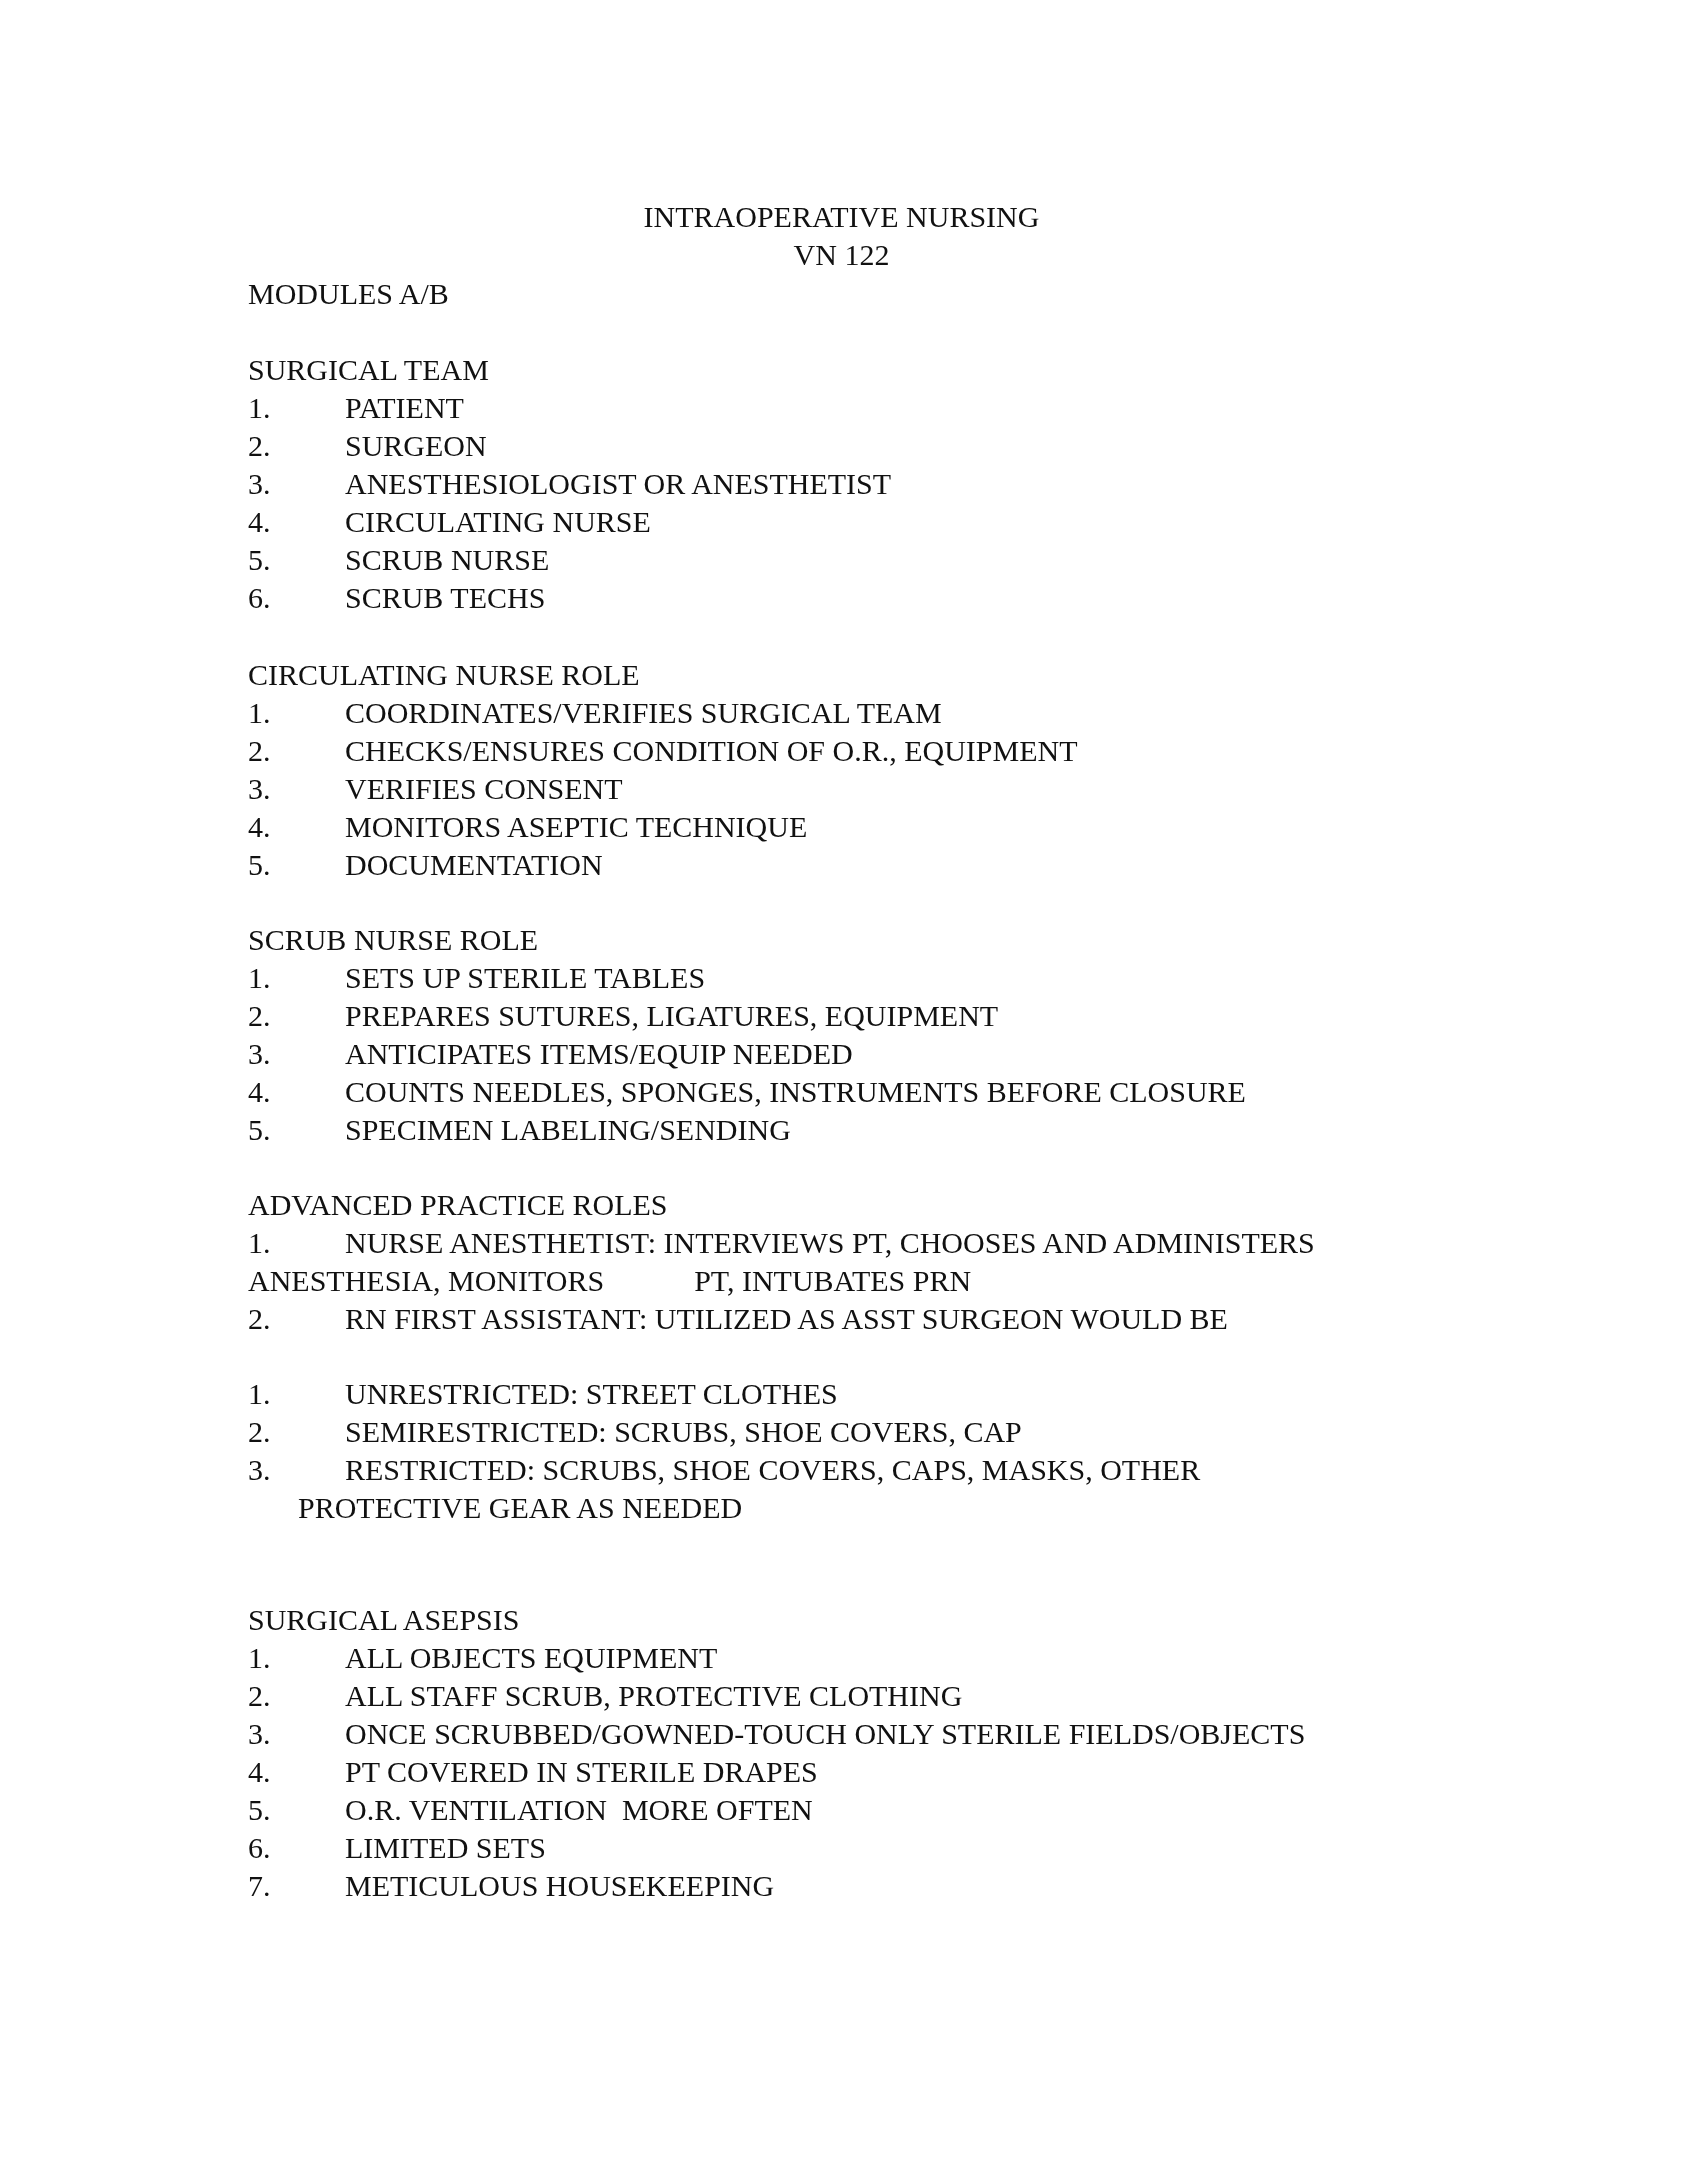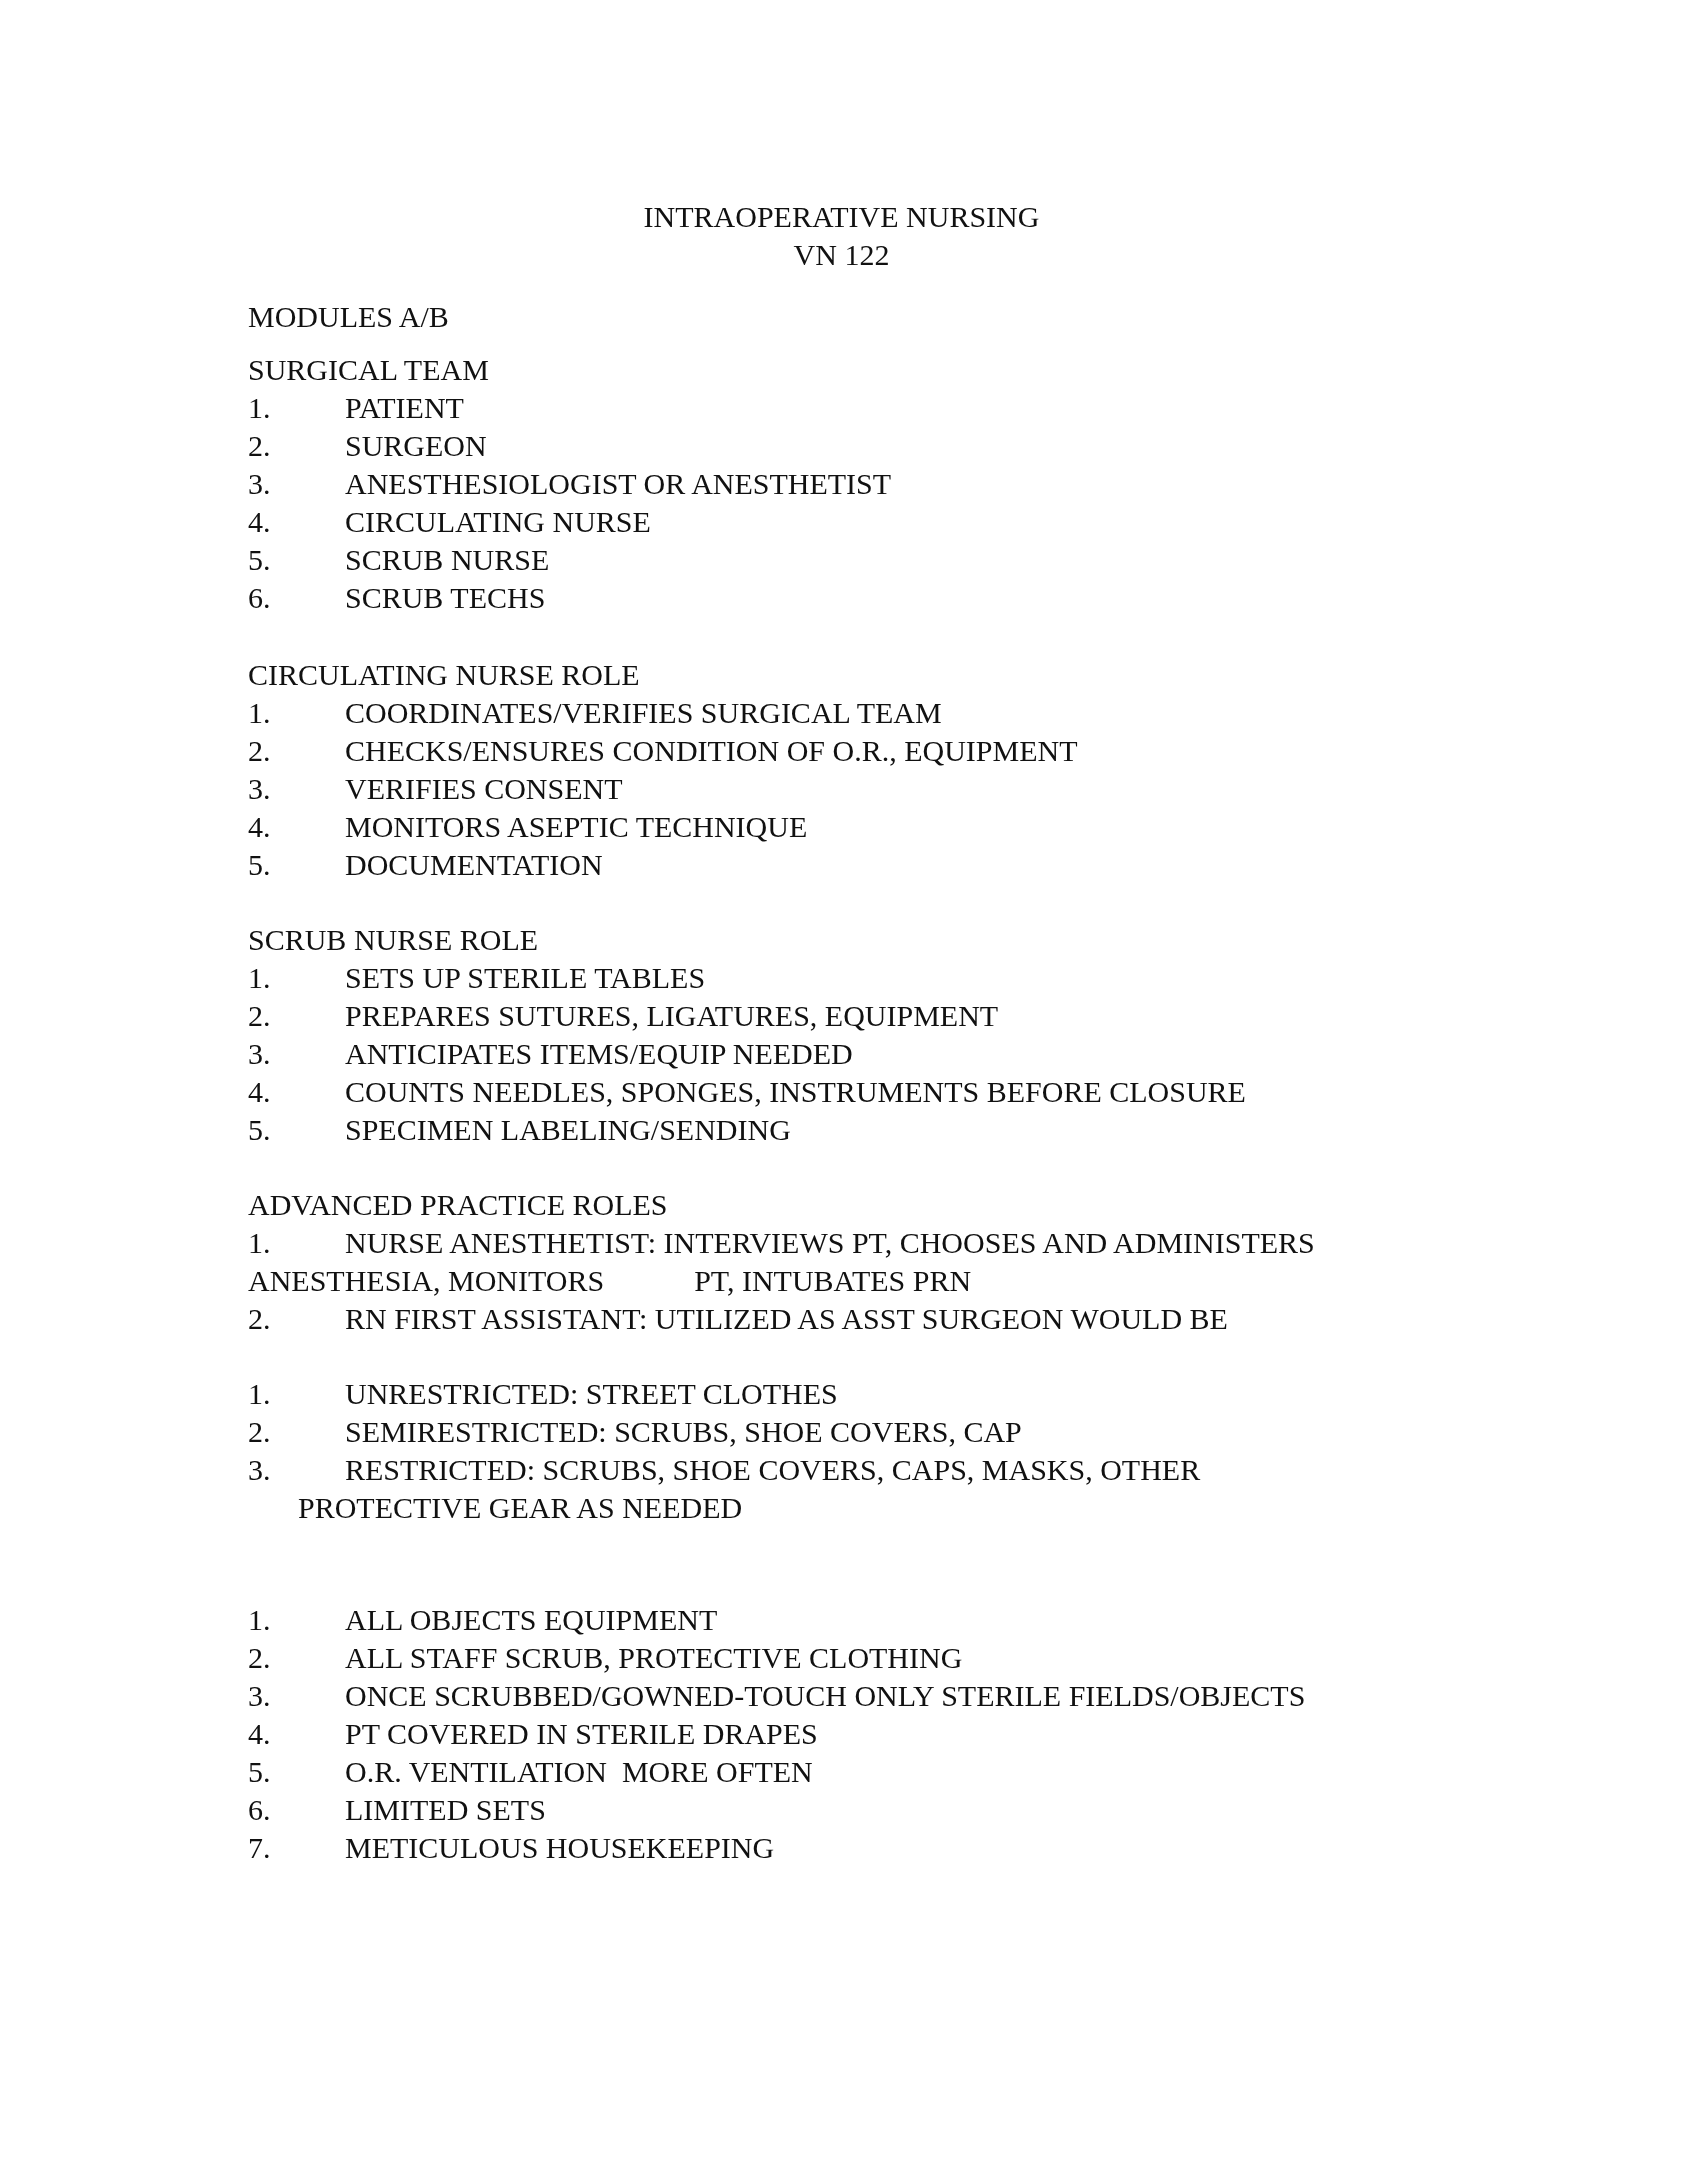--- a/index.html
+++ b/index.html
@@ -2,21 +2,21 @@
 <html><head>
 <meta charset="utf-8">
 <style>
   html, body { margin:0; padding:0; background:#ffffff; }
   body { width:1683px; height:2178px; position:relative; overflow:hidden; }
   .page { position:absolute; left:0; top:0; width:1683px; height:2178px;
           font-family:"Liberation Serif", "DejaVu Serif", serif; color:#111; font-size:30px; }
   .title { position:absolute; left:0; width:1683px; text-align:center; line-height:38px; }
   .t1 { top:198px; left:0; width:1683px; }
   .t2 { top:236px; }
-  .modules { position:absolute; left:248px; top:275px; line-height:38px;margin-top:23px; }
+  .modules { position:absolute; left:248px; top:275px; line-height:38px; }
   .section { position:absolute; left:248px; width:1238px; }
   .sec-head { line-height:38px; height:38px; }
   .item { position:relative; line-height:38px; min-height:38px; }
   .num { position:absolute; left:0; top:0; }
   .txt { display:block; padding-left:97px; white-space:pre; }
   .cont { display:block; white-space:pre; }
   .cont-indent { display:block; padding-left:50px; white-space:pre; }
 </style>
 </head>
 <body>
@@ -125,20 +125,21 @@
         <span class="txt">SEMIRESTRICTED: SCRUBS, SHOE COVERS, CAP</span>
       </div>
     <div class="item">
         <span class="num">3.</span>
         <span class="txt">RESTRICTED: SCRUBS, SHOE COVERS, CAPS, MASKS, OTHER</span>
         <span class="cont-indent">PROTECTIVE GEAR AS NEEDED</span>
       </div>
   </div>
 
   <div class="section" style="top:1601px">
+    <div class="sec-head">SURGICAL ASEPSIS</div>
     <div class="item">
         <span class="num">1.</span>
         <span class="txt">ALL OBJECTS EQUIPMENT</span>
       </div>
     <div class="item">
         <span class="num">2.</span>
         <span class="txt">ALL STAFF SCRUB, PROTECTIVE CLOTHING</span>
       </div>
     <div class="item">
         <span class="num">3.</span>

